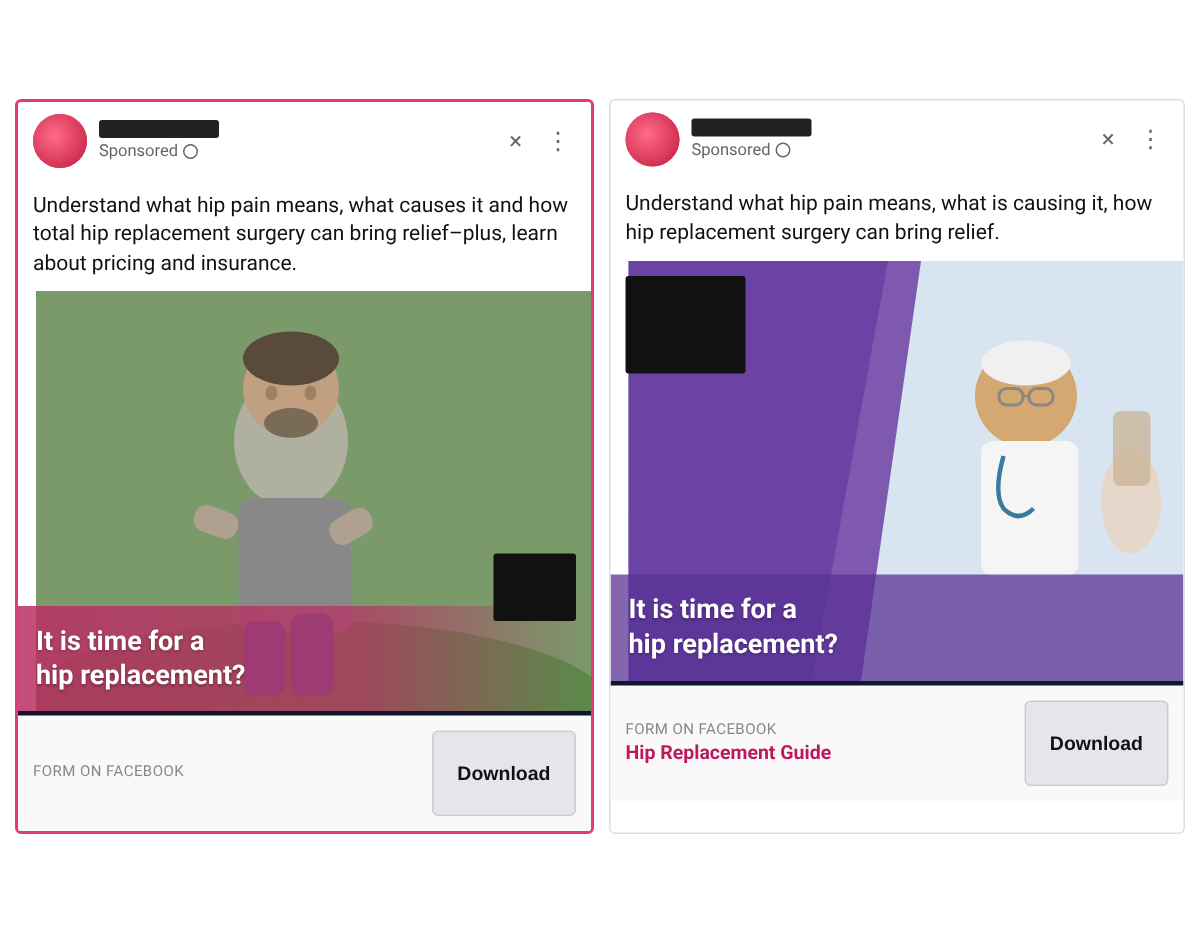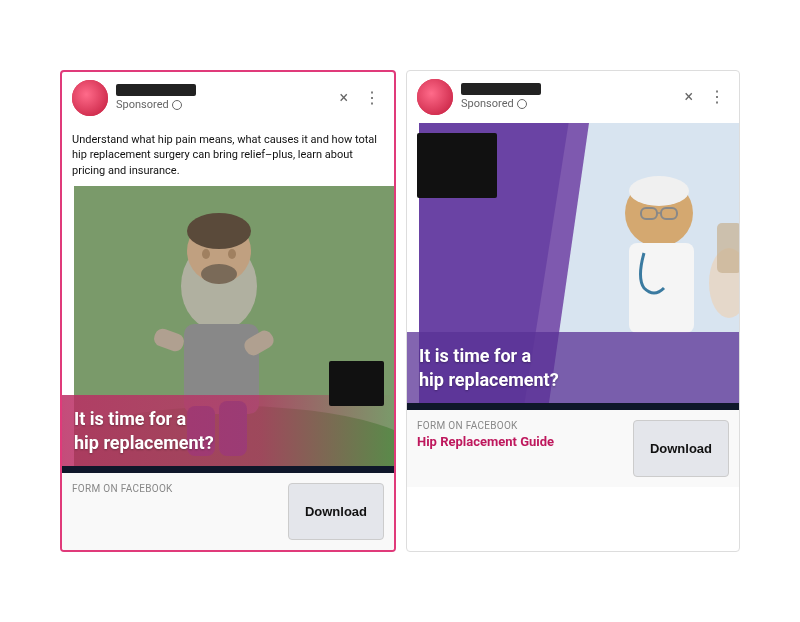--- a/index.html
+++ b/index.html
@@ -9,21 +9,21 @@
       display: flex;
       justify-content: center;
       align-items: center;
       min-height: 622px;
       width: 800px;
       padding: 10px;
     }
     .ads-container {
       display: flex;
       gap: 10px;
-      width: 680px;
+      width: 780px;
     }
     .ad-card {
       flex: 1;
       border: 1px solid #ddd;
       border-radius: 4px;
       background: #fff;
       overflow: hidden;
       display: flex;
       flex-direction: column;
     }
@@ -83,21 +83,21 @@
       margin-left: auto;
     }
     .close-btn, .menu-btn {
       cursor: pointer;
       color: #666;
       font-size: 16px;
       padding: 2px 4px;
     }
     .ad-body-text {
       padding: 8px 10px;
-      font-size: 11px;
+      font-size: 14px;
       color: #111;
       line-height: 1.4;
     }
     .ad-image-container {
       position: relative;
       width: 100%;
       height: 280px;
       overflow: hidden;
       padding-left: 12px;
     }
@@ -164,23 +164,23 @@
     }
     
     .redacted-top-left {
       top: 10px;
       left: 10px;
       width: 80px;
       height: 65px;
     }
     .ad-footer {
       padding: 10px;
-      border-top: 7px solid #0f172a;
-      display: flex;
-      align-items: flex-start;
+      border-top: 3px solid #0f172a;
+      display: flex;
+      align-items: center;
       justify-content: space-between;
       background: #f9f9f9;
     }
     .ad-footer-label {
       font-size: 10px;
       color: #888;
       text-transform: uppercase;
       letter-spacing: 0.3px;
       margin-bottom: 3px;
     }
@@ -302,20 +302,21 @@
           <span>Sponsored</span>
           <span class="globe-icon"></span>
         </div>
       </div>
       <div class="ad-actions">
         <span class="close-btn">×</span>
         <span class="menu-btn">⋮</span>
       </div>
     </div>
 
+    <div class="ad-body-text">Understand what hip pain means, what is causing it, how hip replacement surgery can bring relief.</div>
 
     <div class="ad-image-container">
       <div class="ad-image-right">
         <svg width="100%" height="100%" viewBox="0 0 380 280" preserveAspectRatio="xMidYMid slice" style="position:absolute;top:0;left:0;">
 
           <rect width="380" height="280" fill="#d8e4f0"></rect>
 
           <polygon points="0,0 200,0 160,280 0,280" fill="#6a3aa0" opacity="0.82"></polygon>
 
           <circle cx="270" cy="90" r="34" fill="#d4a870"></circle>

